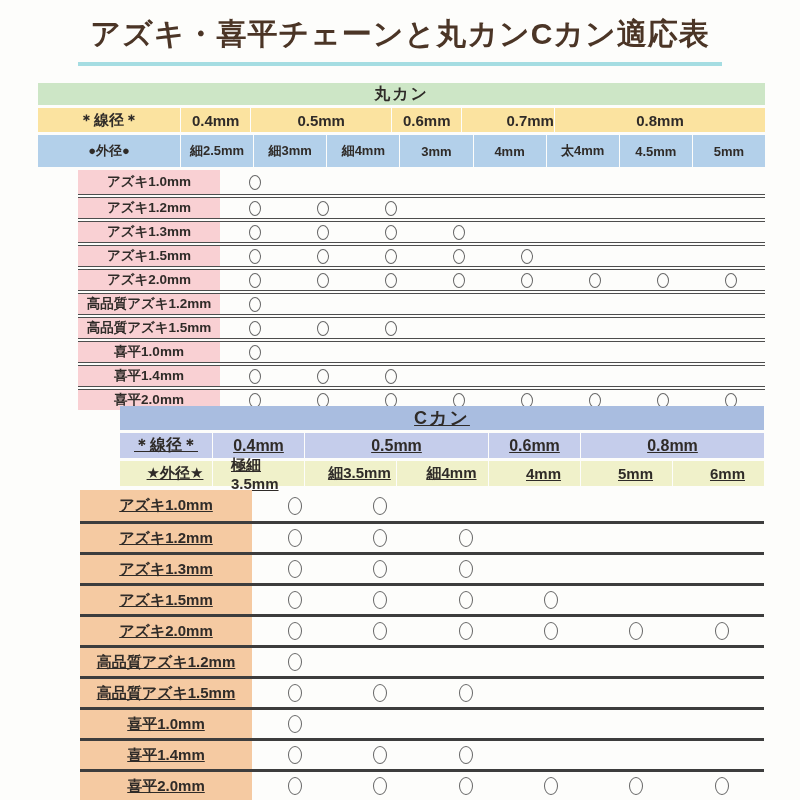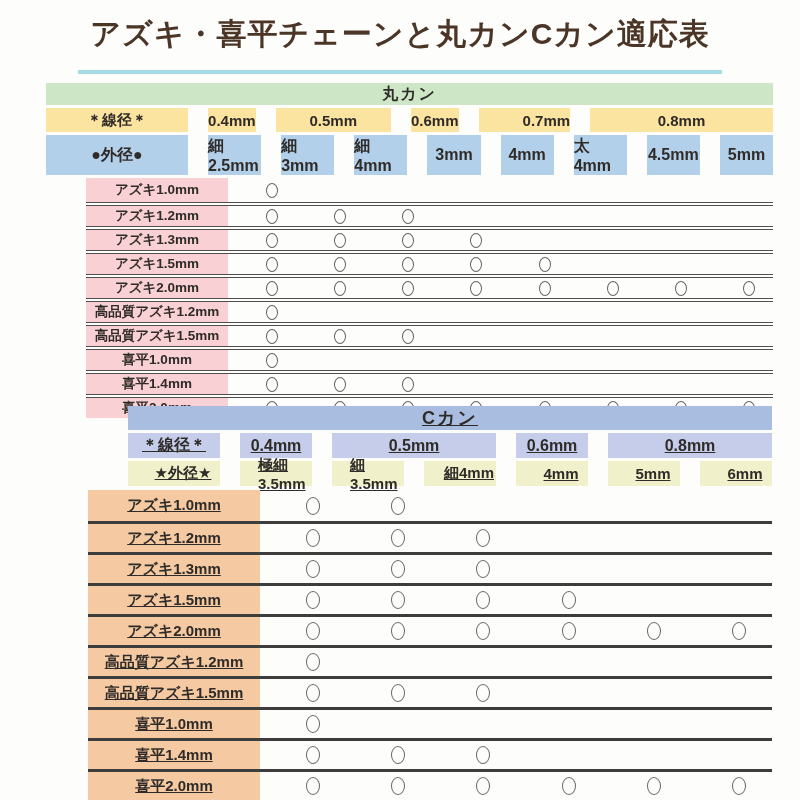--- a/index.html
+++ b/index.html
@@ -17,26 +17,26 @@
   .title-wrap {
     position: absolute; top: 14px; left: 0; width: 100%;
     text-align: center;
   }
   .title-inner {
     display: inline-block;
     font-size: 30px;
     letter-spacing: 1px;
     color: var(--title-text, #4b3526);
     border-bottom: 4px solid var(--title-underline, #a5dde2);
-    padding: 0 12px 15px 12px;
+    padding: 0 12px 7px 12px;
   }
 
   
-  .tbl { position: absolute; margin-left: 8px; }
-  .grid { display: grid; column-gap: 20px; }
+  .tbl { position: absolute; }
+  .grid { display: grid; column-gap: 1px; }
   .cell { display: flex; align-items: center; justify-content: center; }
   .bar {
     display: flex; align-items: center; justify-content: center;
     letter-spacing: 2px;
   }
   .hdr-row { margin-top: 3px; }
   .body { margin-top: 3px; padding-left: 40px; }
   .circle {
     display: inline-block;
     border-radius: 50%;
@@ -45,21 +45,21 @@
   }
 
   
   .tbl0 { left: 38px; top: 83px; width: 727px; }
   .tbl0 .grid { grid-template-columns: 142px repeat(8, 1fr); }
   .tbl0 .bar {
     height: 22px; font-size: 16px;
     background: var(--marukan-header, #cde6c6);
   }
   .tbl0 .wire-row .cell { height: 24px; font-size: 15px; background: var(--wire-row, #fbe3a0); }
-  .tbl0 .outer-row .cell { height: 40px; font-size: 16px; background: var(--outer-row, #b3d0ea); }
+  .tbl0 .outer-row .cell { height: 32px; font-size: 13px; background: var(--outer-row, #b3d0ea); }
   .tbl0 .body-row { height: 24px; }
   .tbl0 .body-row + .body-row { border-top: 4px double var(--separator, #4d4d4d); }
   .tbl0 .row-label { background: var(--marukan-row-label, #f9d0d3); font-size: 13.5px; }
   .tbl0 .circle { width: 12px; height: 15px; }
 
   
   .tbl1 { left: 40px; top: 406px; width: 724px; text-decoration: underline; }
   .tbl1 .hdr-part { margin-left: 80px; }
   .tbl1 .hdr-part .grid { grid-template-columns: 92px repeat(6, 1fr); }
   .tbl1 .body .grid { grid-template-columns: 172px repeat(6, 1fr); }

